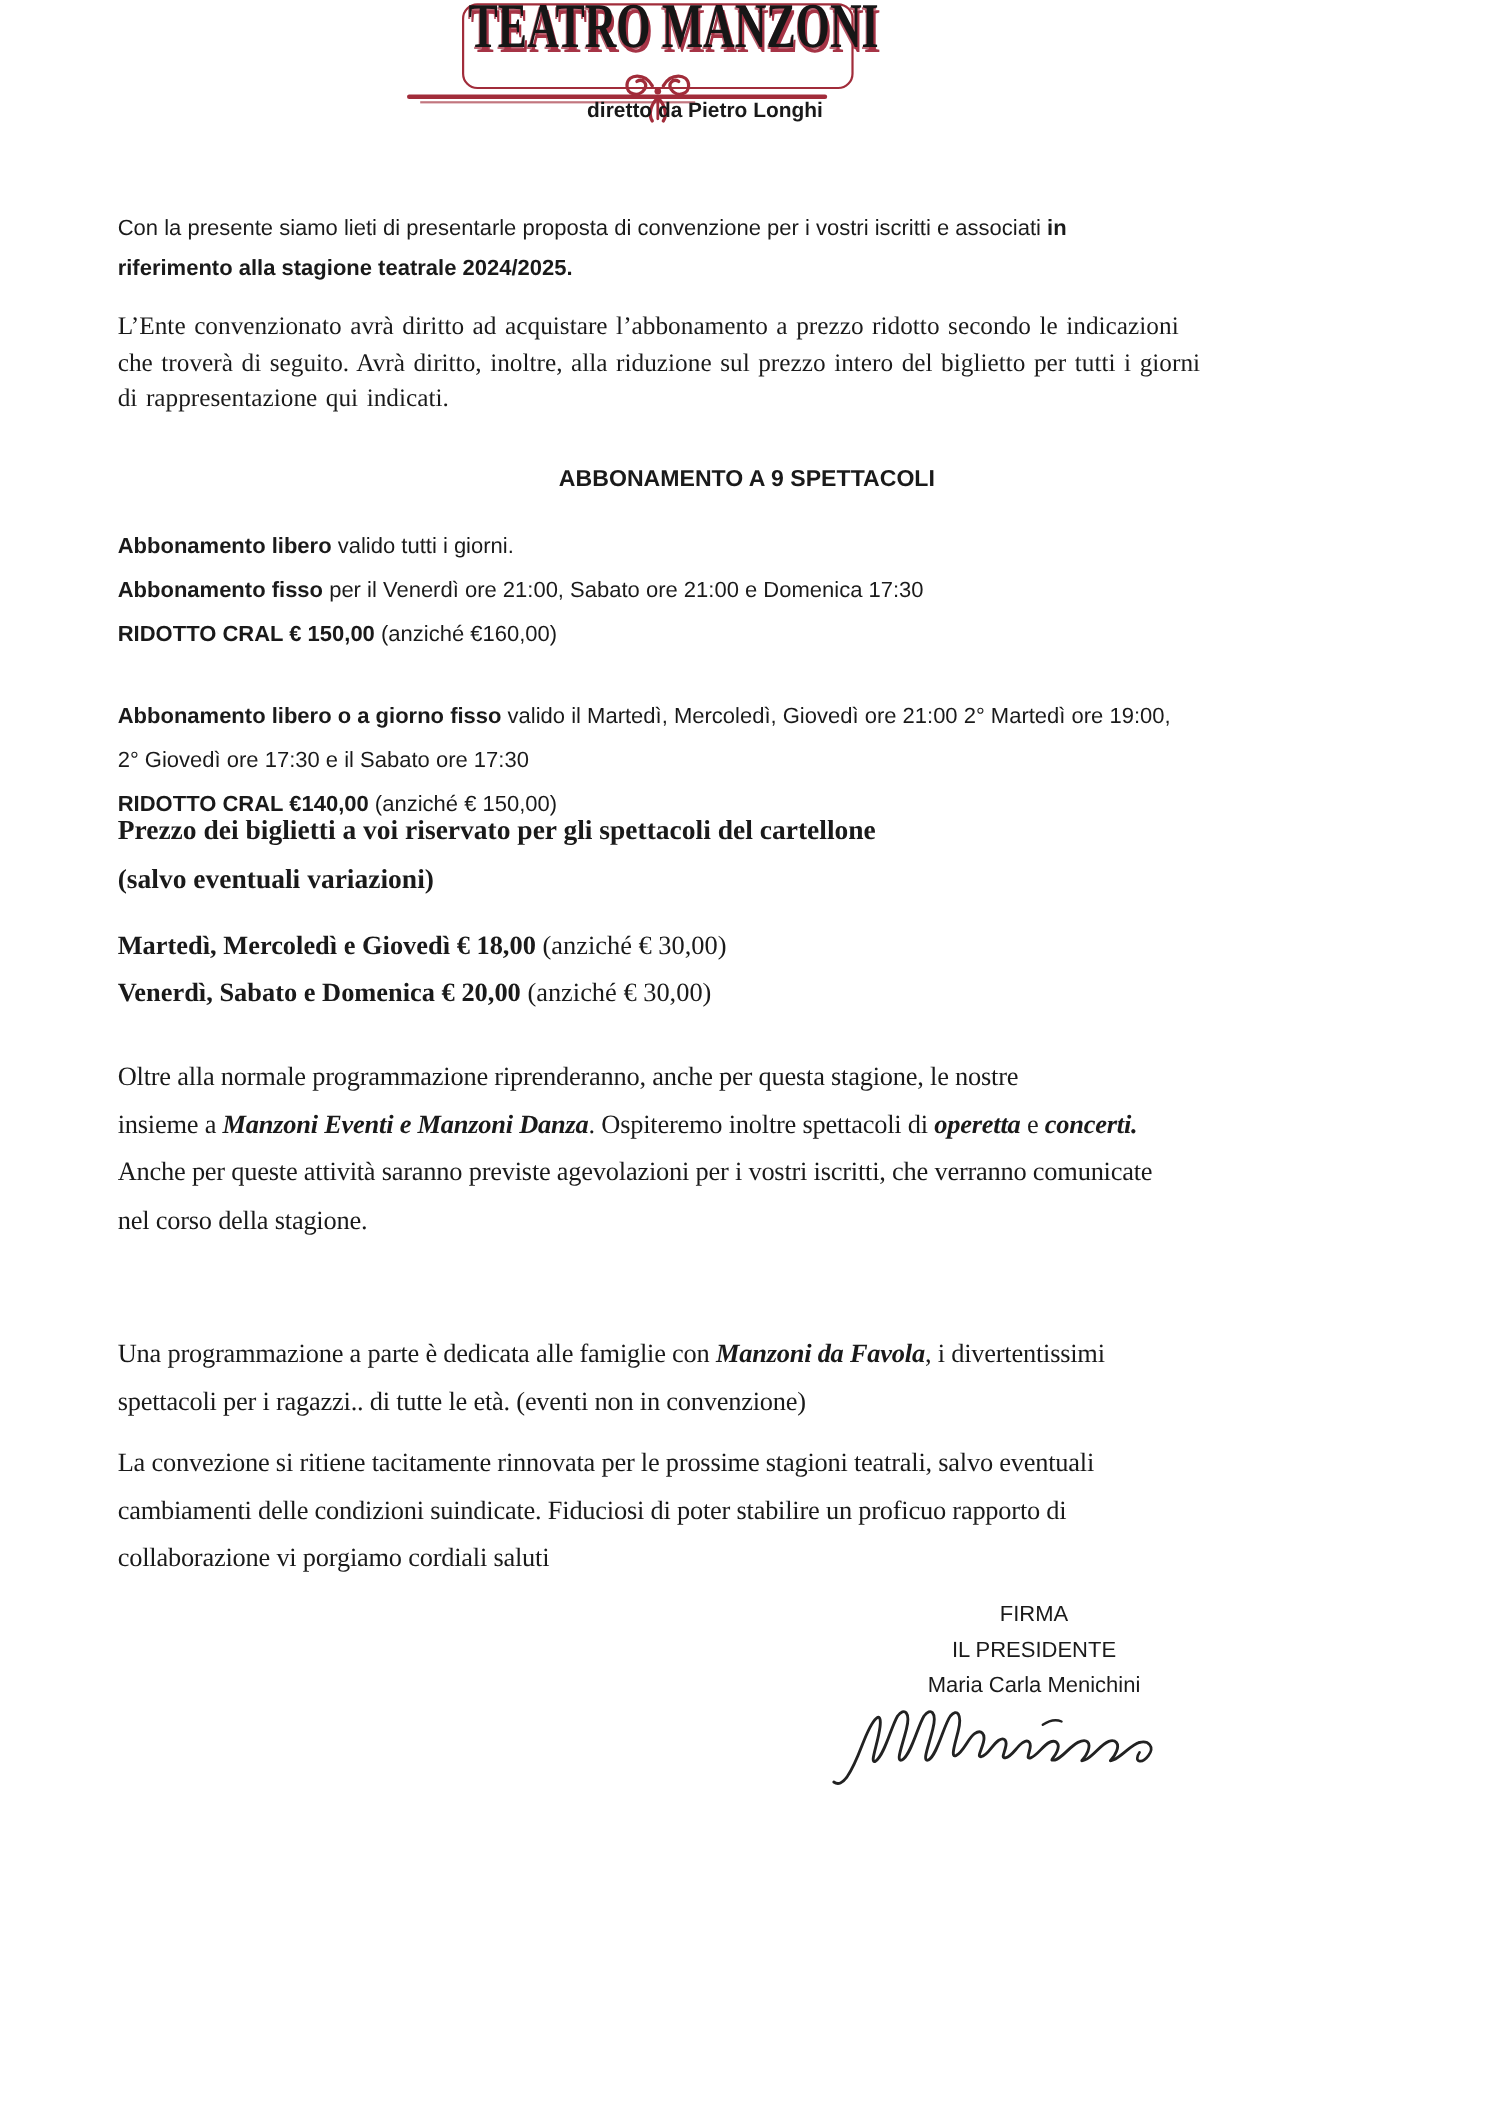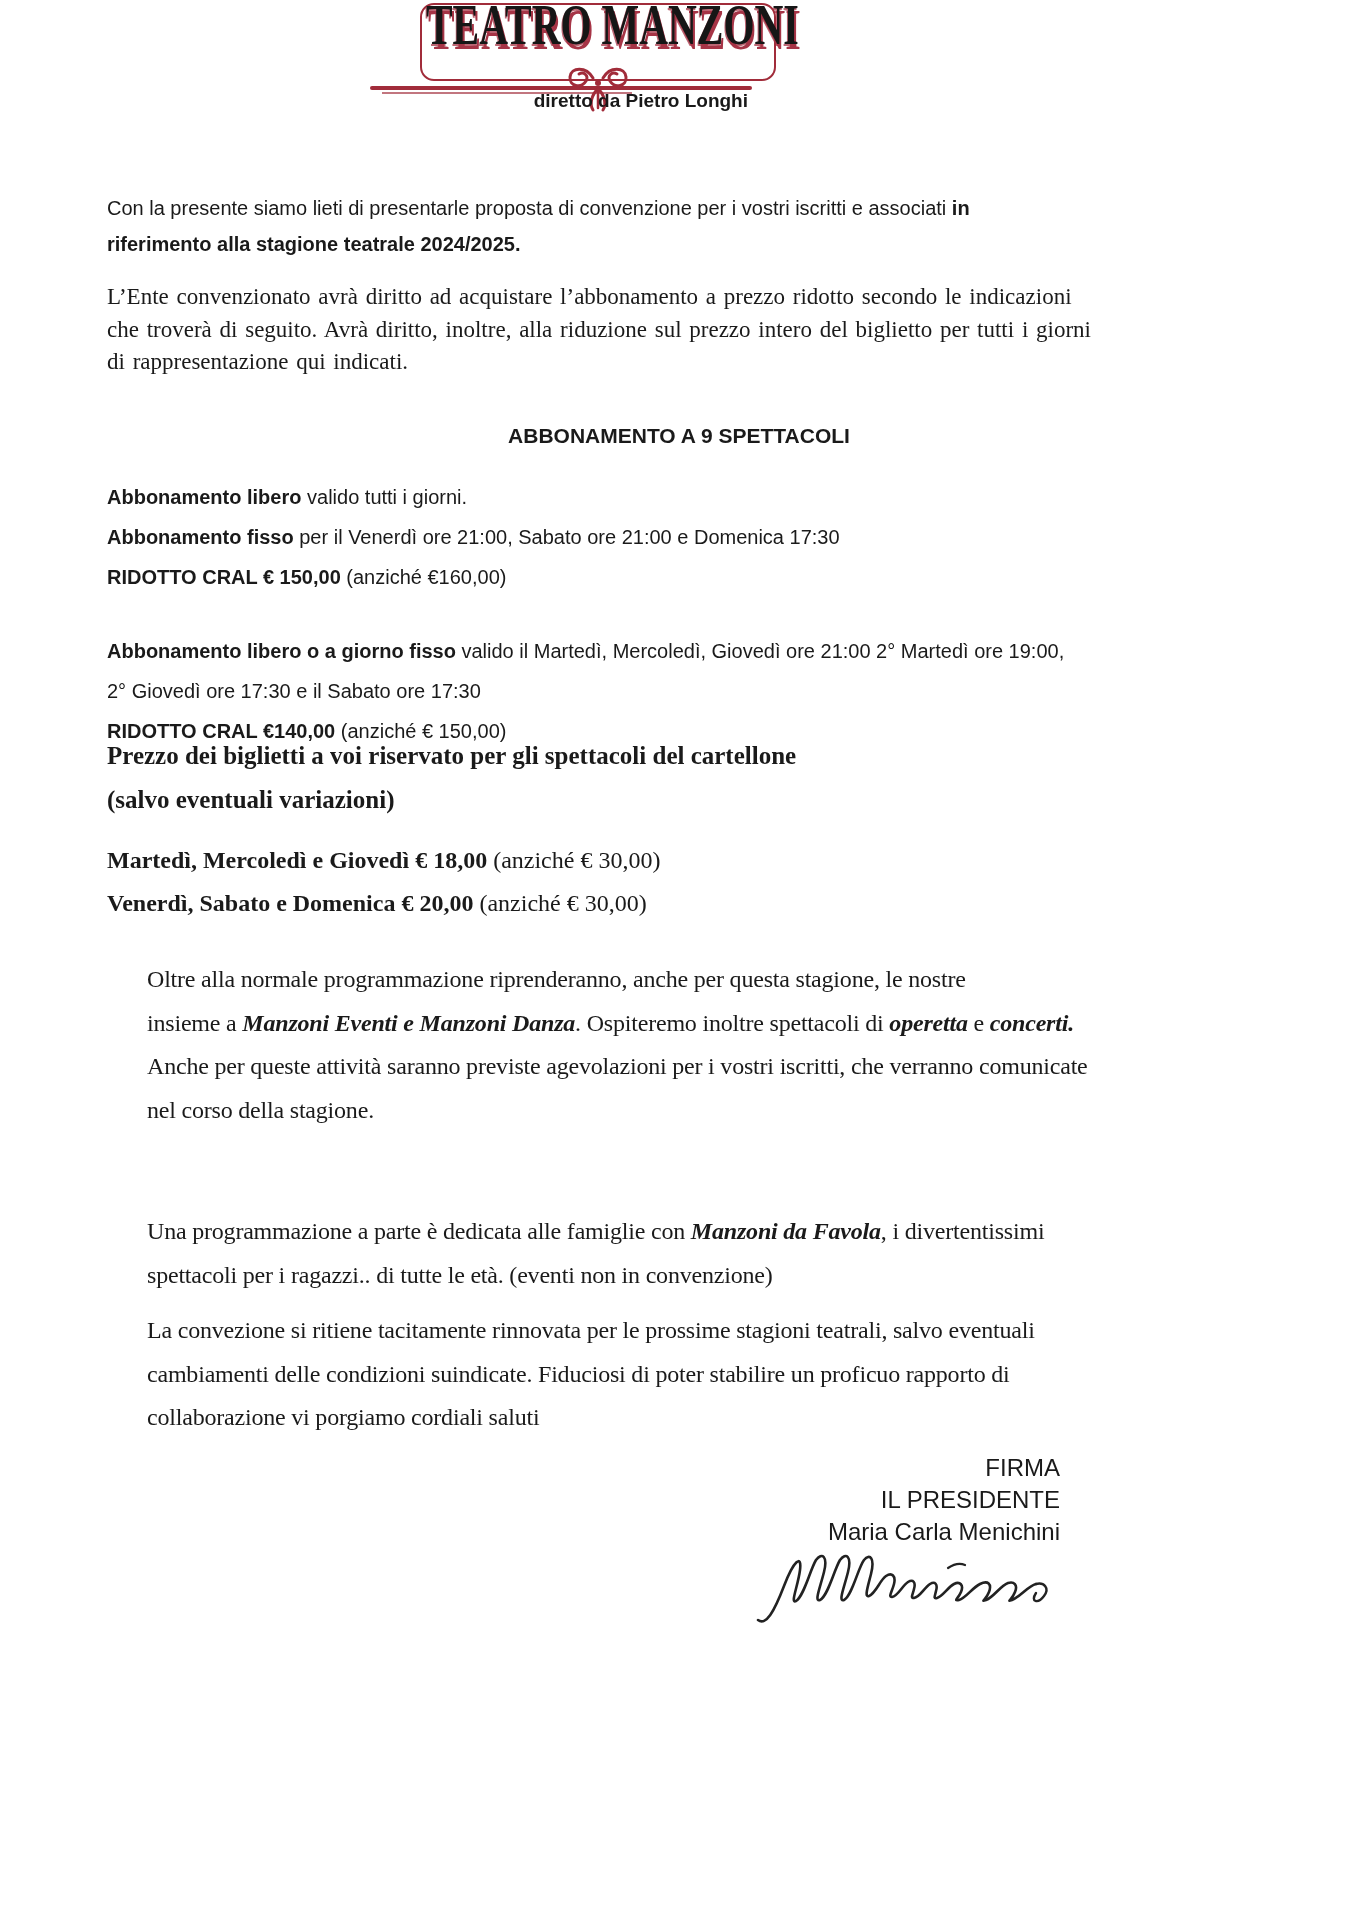--- a/index.html
+++ b/index.html
@@ -29,23 +29,23 @@
   .logo-line-thin{position:absolute;left:-38px;top:92px;width:250px;height:1.5px;
     background:#a12c3a;opacity:.65;}
   .logo-ornament{position:absolute;left:142px;top:62px;}
   .logo-sub{position:absolute;right:30px;top:90px;font-weight:700;font-size:19px;
     color:#191919;white-space:nowrap;}
 
   
   .blk{position:absolute;left:107px;}
   .fs-sans{font-size:20px;}
   .fs-ente{font-size:23px;line-height:32.5px;word-spacing:2px;}
-  .fs-big{font-size:24px;line-height:43.5px;letter-spacing:-0.2px;margin-left:40px;}
+  .fs-big{font-size:24px;line-height:43.5px;letter-spacing:-0.2px;}
   .heading{left:107px;width:1144px;text-align:center;font-weight:700;font-size:21px;}
-  .sig-block{left:820px;width:240px;text-align:right;font-size:24px;line-height:32px;}
+  .sig-block{left:820px;width:240px;text-align:center;font-size:20px;line-height:32px;}
   .sig-svg{left:752px;top:1538px;}
 </style>
 </head>
 <body>
 
 <div class="abs" id="logo">
   <div class="logo-frame"></div>
   <div class="logo-title">TEATRO MANZONI</div>
   <div class="logo-line"></div>
   <div class="logo-line-thin"></div>

